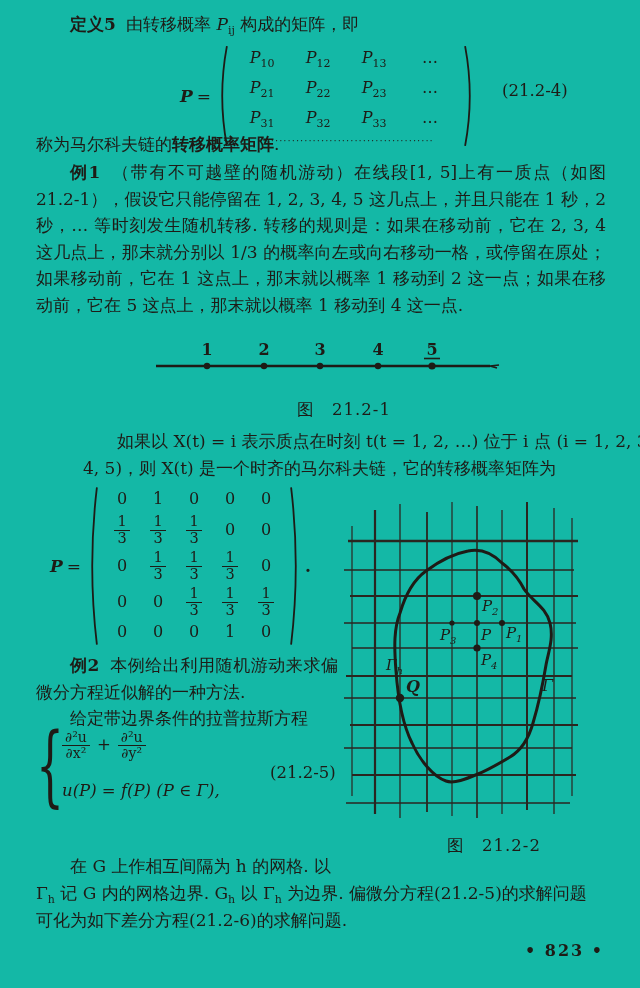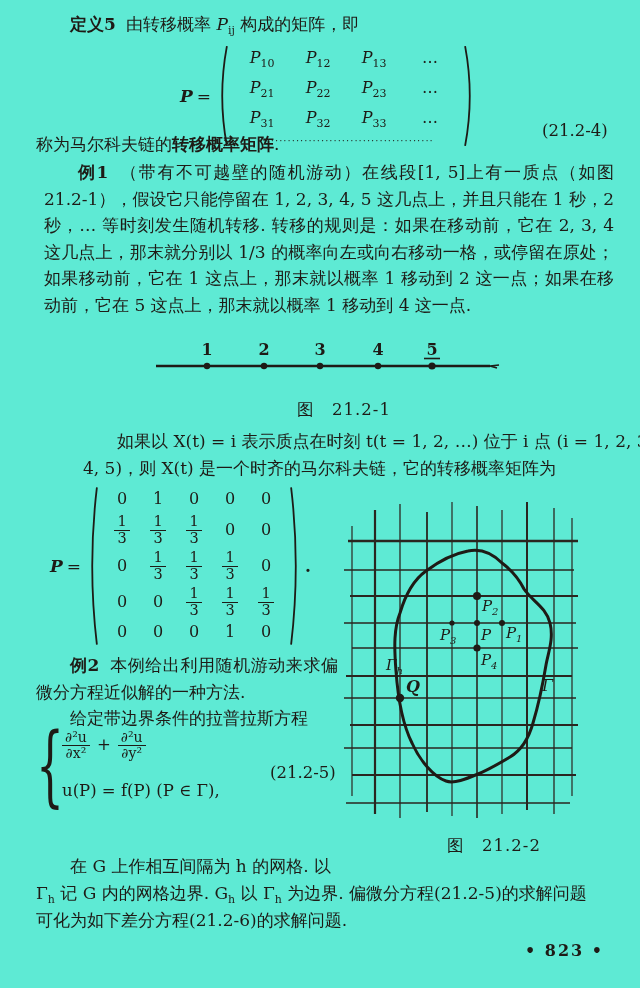--- a/index.html
+++ b/index.html
@@ -1,18 +1,18 @@
 <!DOCTYPE html>
 <html><head>
 <meta charset="utf-8">
 <style>
   html,body{margin:0;padding:0;background:#cfccc4;}
   .page{
     position:relative;width:640px;height:988px;margin:0 auto;
-    background:#5eead4;color:#1e1b16;overflow:hidden;
+    background:#14b8a6;color:#1e1b16;overflow:hidden;
     font-family:"DejaVu Serif","Liberation Serif",serif;
     font-size:17px;line-height:26.5px;
   }
   .abs{position:absolute;}
   .para{position:absolute;text-align:justify;}
   .indent{text-indent:2em;}
   .blabel{font-weight:bold;margin-right:.6em;}
   .boldrun{font-weight:bold;}
   i.mvar{font-family:"DejaVu Serif","Liberation Serif",serif;font-style:italic;}
   sub{font-size:11px;line-height:0;}
@@ -35,21 +35,21 @@
   .frac{display:inline-flex;flex-direction:column;align-items:center;line-height:1.05;font-size:14.5px;vertical-align:middle;}
   .frac .num{border-bottom:1.4px solid #1e1b16;padding:0 3px;}
   .frac .den{padding:0 3px;}
   .mperiod{margin-left:4px;font-weight:bold;}
   .eqno{position:absolute;font-size:16.5px;white-space:nowrap;}
 
   
   .eqsys{position:absolute;left:38px;top:728px;width:320px;height:84px;}
   .brace{position:absolute;left:-2px;top:-8px;font-size:88px;line-height:92px;transform:scaleX(.5);transform-origin:left center;font-weight:normal;}
   .eqline1{position:absolute;left:24px;top:2px;display:flex;align-items:center;gap:7px;font-size:16.5px;}
-  .eqline2{position:absolute;left:24px;top:50px;font-size:16.5px;}
+  .eqline2{position:absolute;left:24px;top:50px;font-size:16.5px;font-style:italic;}
   .eqsys .frac{font-size:14px;}
 
   
   .figcap{position:absolute;text-align:center;font-size:16.5px;letter-spacing:1px;padding-left:24px;}
   svg text{font-family:"DejaVu Serif","Liberation Serif",serif;}
   .pagenum{position:absolute;right:36px;top:938px;font-size:16px;font-weight:bold;letter-spacing:2px;margin-left:27px;}
 </style>
 </head>
 <body>
 
@@ -82,27 +82,27 @@
           <span class="mcell"><i class="mvar">P</i><sub>32</sub></span>
           <span class="mcell"><i class="mvar">P</i><sub>33</sub></span>
           <span class="mcell">…</span>
         </div>
         <div class="mrow dotsrow">··········································</div>
       </span>
     <span class="paren"><svg viewBox="0 0 10 100" preserveAspectRatio="none">
           <path d="M1,2 Q9.5,50 1,98"></path>
         </svg></span>
   </div>
-  <div class="eqno" style="top:78px;left:542px;margin-top:40px;">(21.2-4)</div>
+  <div class="eqno" style="top:78px;left:502px;">(21.2-4)</div>
 
   <div class="para" style="top:131px;left:36px;width:570px;">
     <span>称为马尔科夫链的</span><span class="boldrun">转移概率矩阵</span><span>.</span>
   </div>
 
-  <div class="para indent" style="top:159px;left:44px;width:570px;">
+  <div class="para indent" style="top:159px;left:36px;width:570px;">
     <span class="blabel">例1</span><span>（带有不可越壁的随机游动）在线段[1, 5]上有一质点（如图21.2-1），假设它只能停留在 1, 2, 3, 4, 5 这几点上，并且只能在 1 秒，2 秒，… 等时刻发生随机转移. 转移的规则是：如果在移动前，它在 2, 3, 4 这几点上，那末就分别以 1/3 的概率向左或向右移动一格，或停留在原处；如果移动前，它在 1 这点上，那末就以概率 1 移动到 2 这一点；如果在移动前，它在 5 这点上，那末就以概率 1 移动到 4 这一点.</span>
   </div>
 
   <svg class="abs" style="top:336px;left:148px;" width="364" height="48" viewBox="0 0 364 48">
     <line x1="8" y1="30" x2="342" y2="30" stroke="#1e1b16" stroke-width="2.6"></line>
     <path d="M342,30 l9,-1 M342,30 l7,2" stroke="#1e1b16" stroke-width="1.6" fill="none"></path>
     <circle cx="59" cy="30" r="3.2" fill="#1e1b16"></circle>
     <circle cx="116" cy="30" r="3.2" fill="#1e1b16"></circle>
     <circle cx="172" cy="30" r="3.2" fill="#1e1b16"></circle>
     <circle cx="230" cy="30" r="3.2" fill="#1e1b16"></circle>

